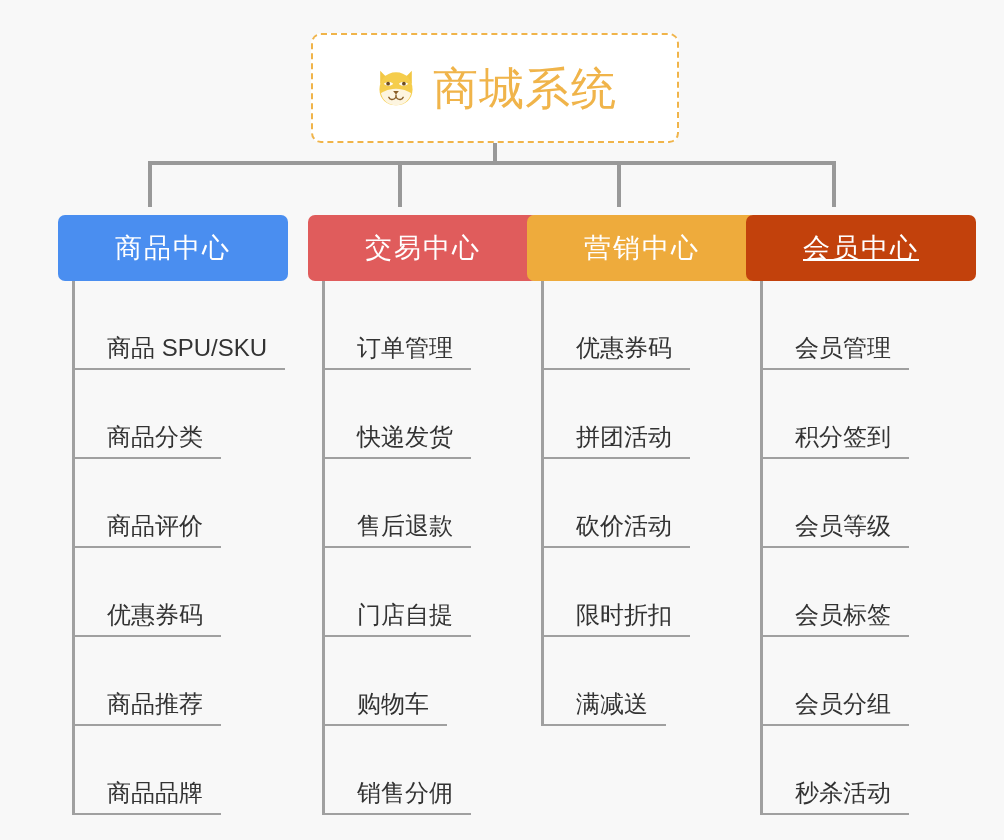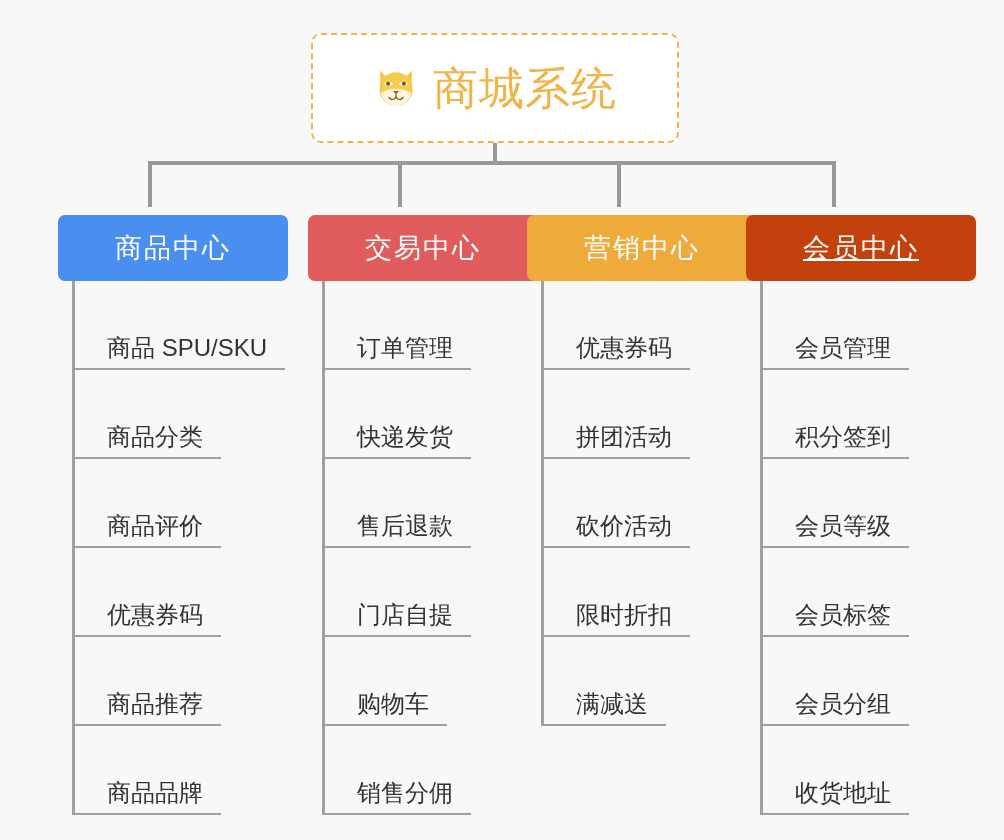--- a/index.html
+++ b/index.html
@@ -235,18 +235,18 @@
       <div class="leaf">
           <span class="leaf-inner"><span class="leaf-label">会员等级</span></span>
         </div>
       <div class="leaf">
           <span class="leaf-inner"><span class="leaf-label">会员标签</span></span>
         </div>
       <div class="leaf">
           <span class="leaf-inner"><span class="leaf-label">会员分组</span></span>
         </div>
       <div class="leaf">
-          <span class="leaf-inner"><span class="leaf-label">收货地址</span></span>
+          <span class="leaf-inner"><span class="leaf-label">秒杀活动</span></span>
         </div>
     </div>
   </div>
 
 </div>
 
 </body></html>

